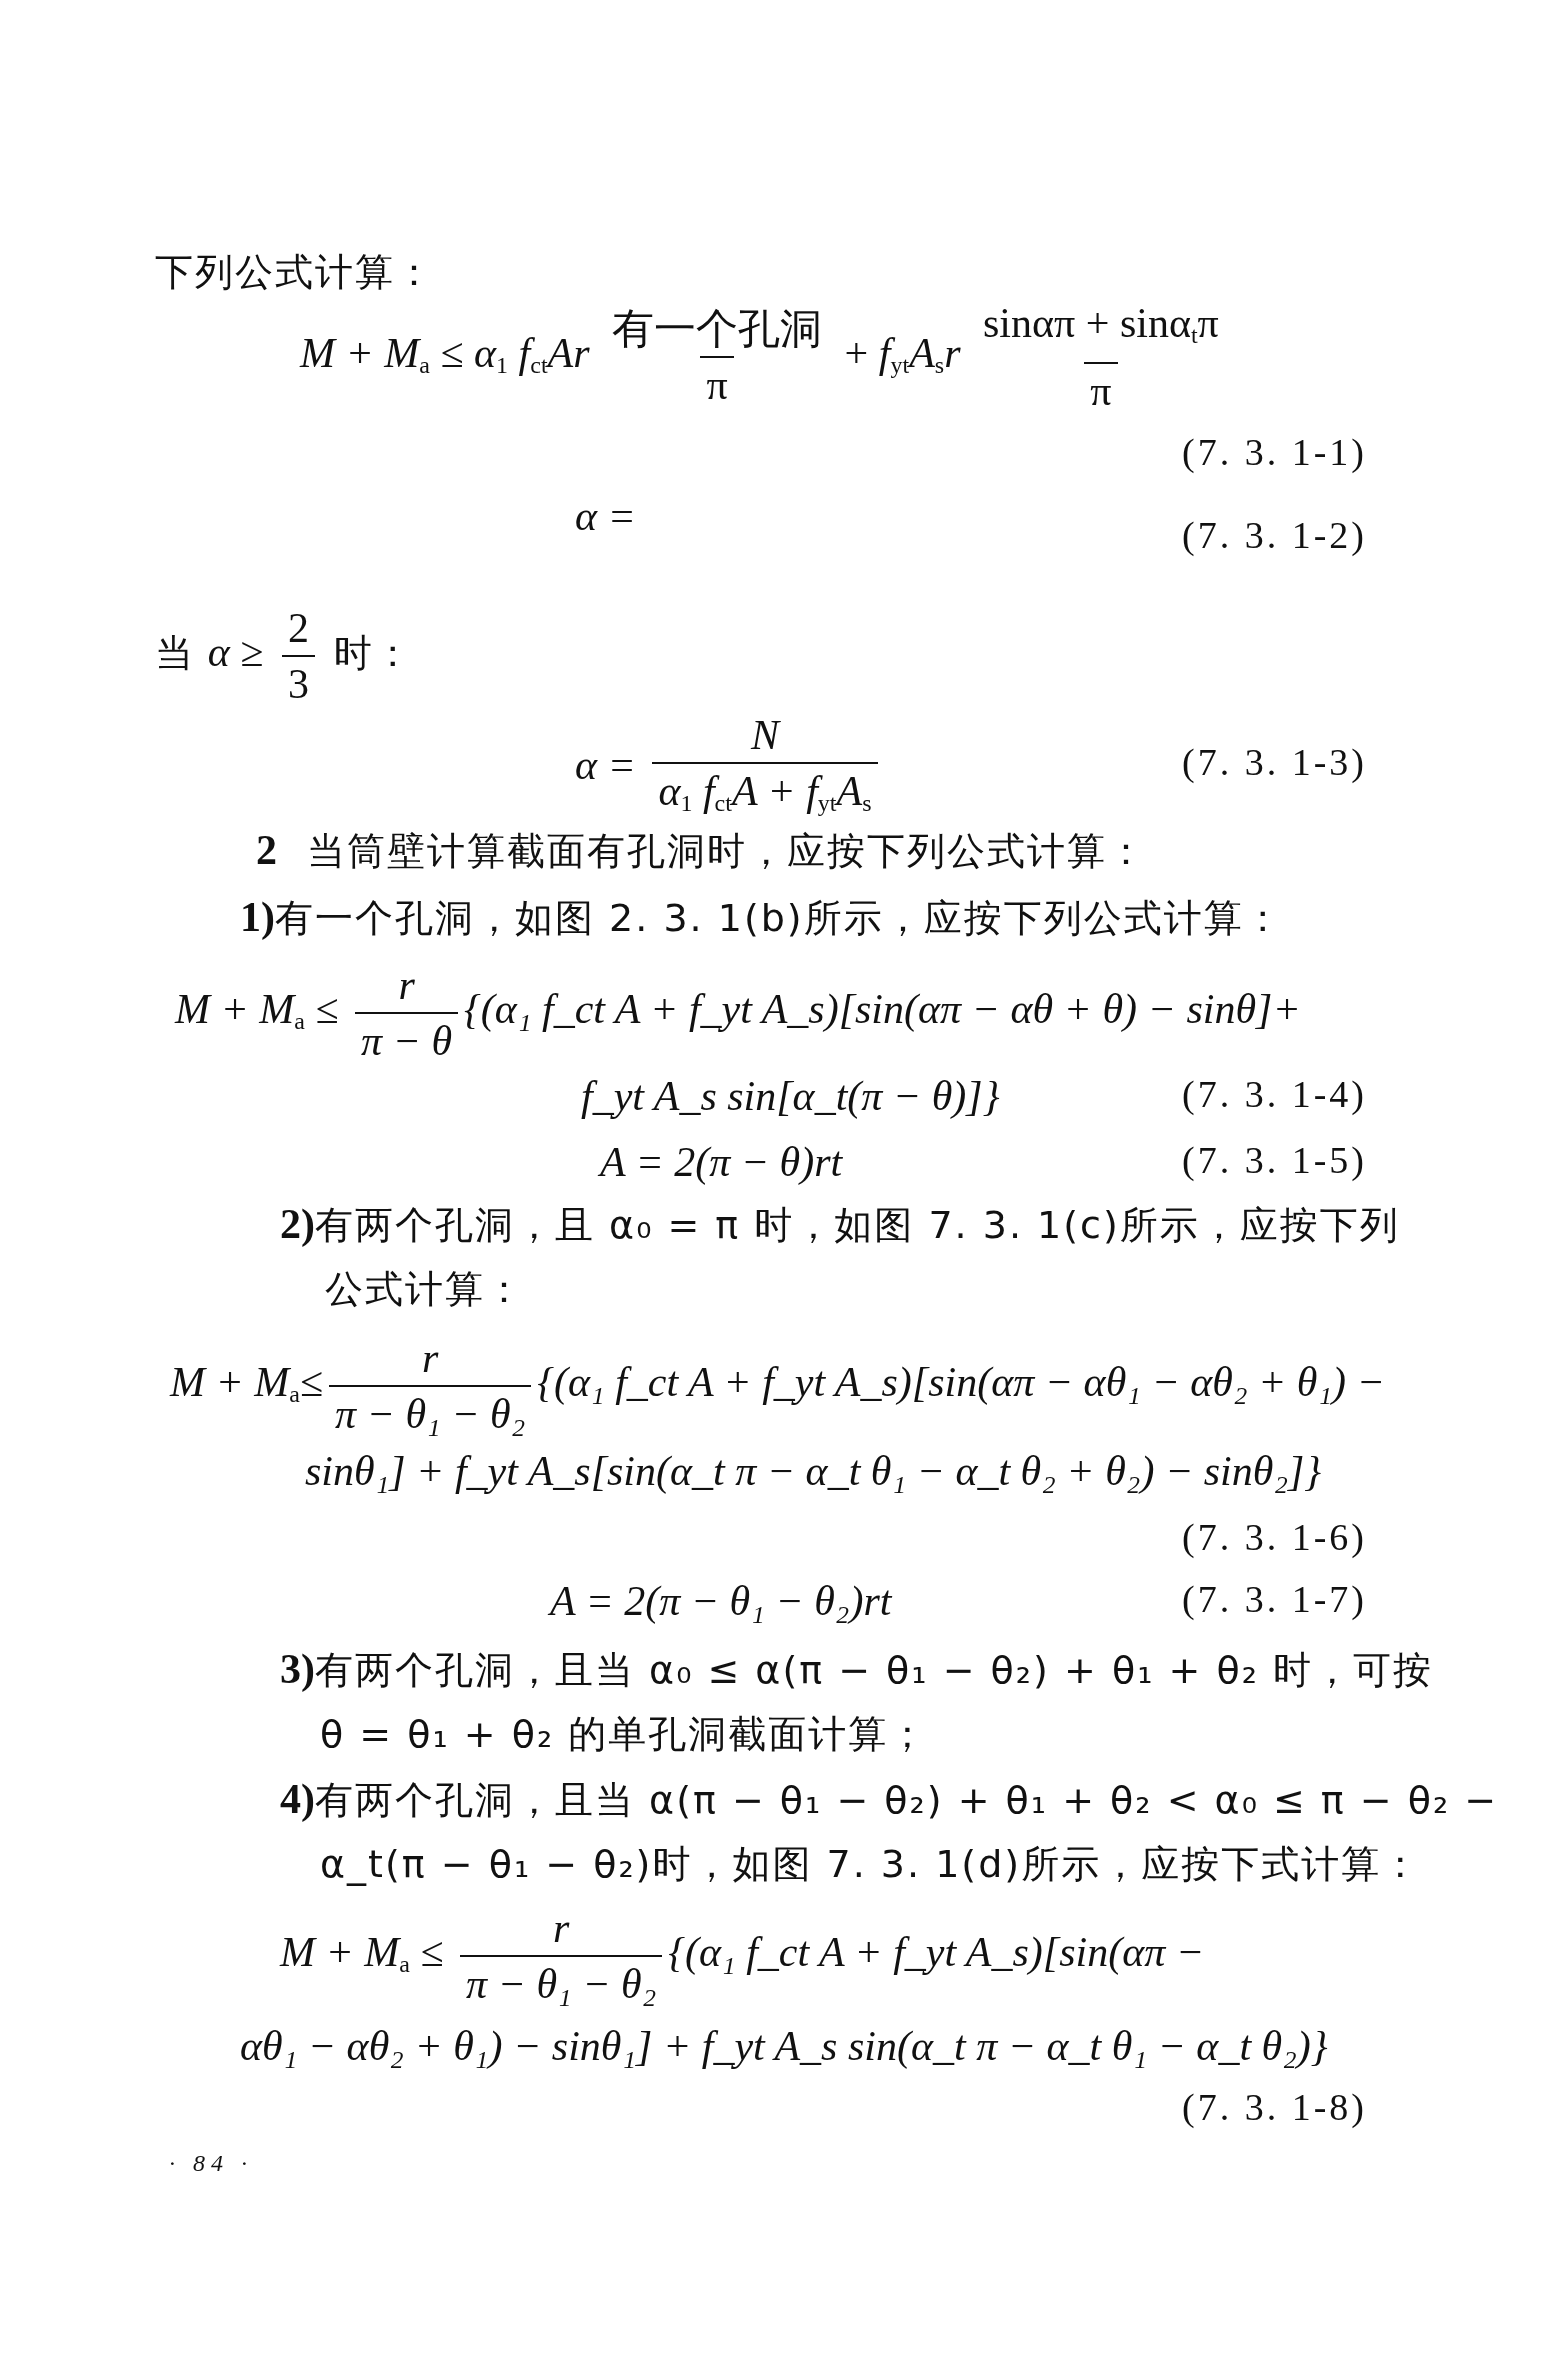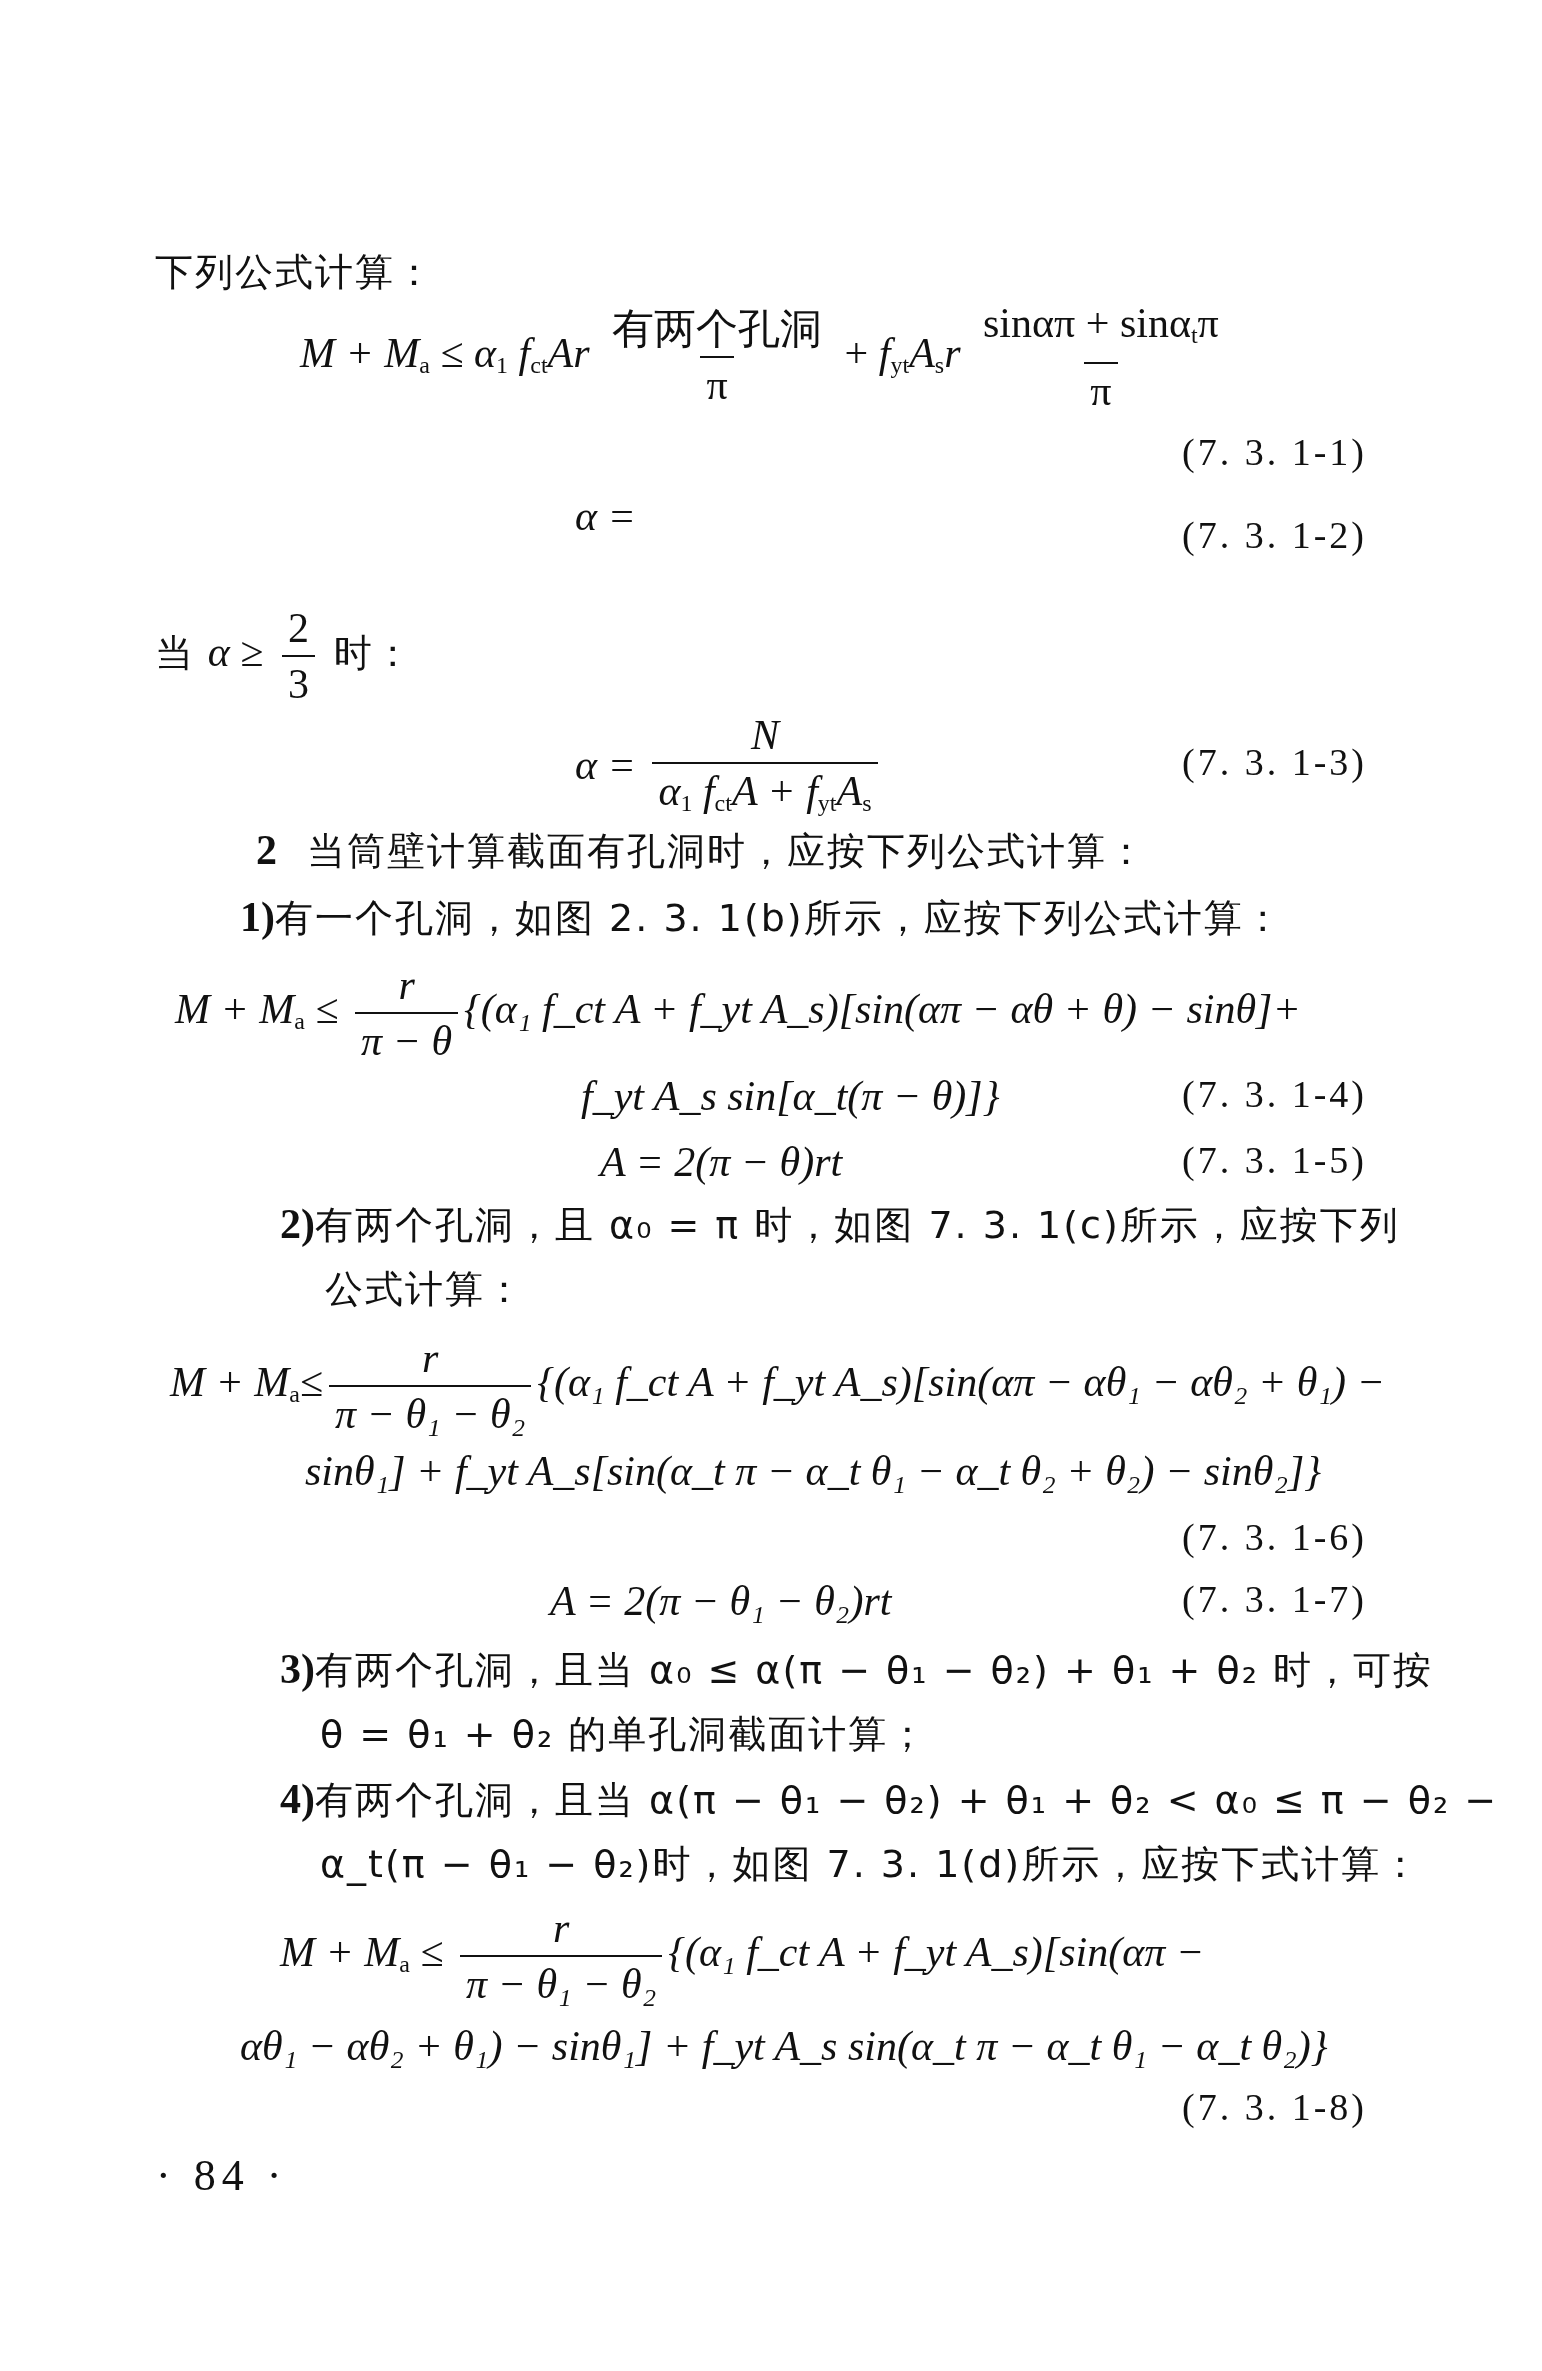--- a/index.html
+++ b/index.html
@@ -9,35 +9,35 @@
   .cn { font-family:"DejaVu Sans","Liberation Sans",sans-serif; font-size:38px; letter-spacing:2px; }
   .m  { font-family:"Liberation Serif","DejaVu Serif",serif; font-size:42px; }
   .i  { font-style:italic; }
   .eqno { position:absolute; right:175px; font-family:"Liberation Serif","DejaVu Serif",serif;
           font-size:38px; letter-spacing:3px; white-space:nowrap; }
   .frac { display:inline-flex; flex-direction:column; align-items:center; vertical-align:middle; margin:0 6px; }
   .frac .num { padding:0 6px 4px; line-height:46px; }
   .frac .den { border-top:2px solid #111; padding:4px 6px 0; line-height:46px; }
   sub { font-size:24px; vertical-align:-6px; font-style:normal; }
   .b { font-weight:bold; }
-  .page-no { position:absolute; left:156px; top:2150px; font-family:"Liberation Serif",serif;
-             font-size:44px; letter-spacing:6px; }
+  .page-no { position:absolute; left:169px; top:2150px; font-family:"Liberation Serif",serif;
+             font-size:24px; letter-spacing:6px;font-style:italic; }
 </style>
 </head>
 <body>
 
 <div class="ln cn" style="left:155px; top:248px;">下列公式计算：</div>
 
 <div class="ln m i" style="left:300px; top:300px;">
   <span>M + M</span><sub>a</sub>
   <span style="font-style:normal">≤</span>
   <span>α</span><sub>1</sub>
   <span>f</span><sub>ct</sub><span>Ar</span>
   <span class="frac">
-    <span class="num" style="font-style:normal">有两个孔洞</span>
+    <span class="num" style="font-style:normal">有一个孔洞</span>
     <span class="den" style="font-style:normal">π</span>
   </span>
   <span style="font-style:normal">+</span>
   <span>f</span><sub>yt</sub><span>A</span><sub>s</sub><span>r</span>
   <span class="frac">
     <span class="num" style="font-style:normal"><span>sinαπ + sinα</span><sub>t</sub><span>π</span></span>
     <span class="den" style="font-style:normal">π</span>
   </span>
 </div>
 <div class="eqno" style="top:430px;">(7. 3. 1-1)</div>

